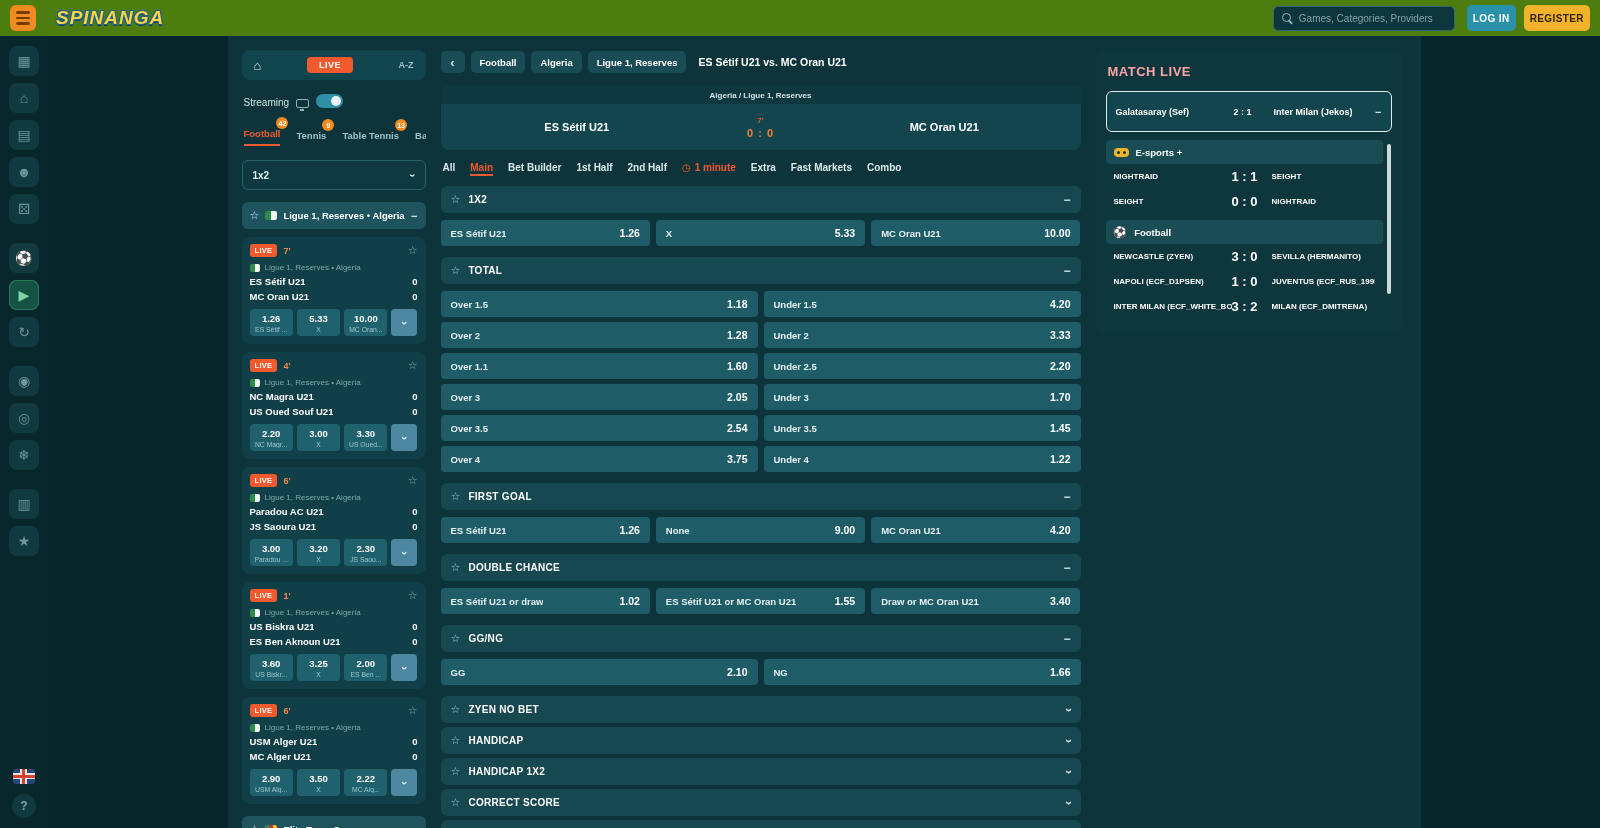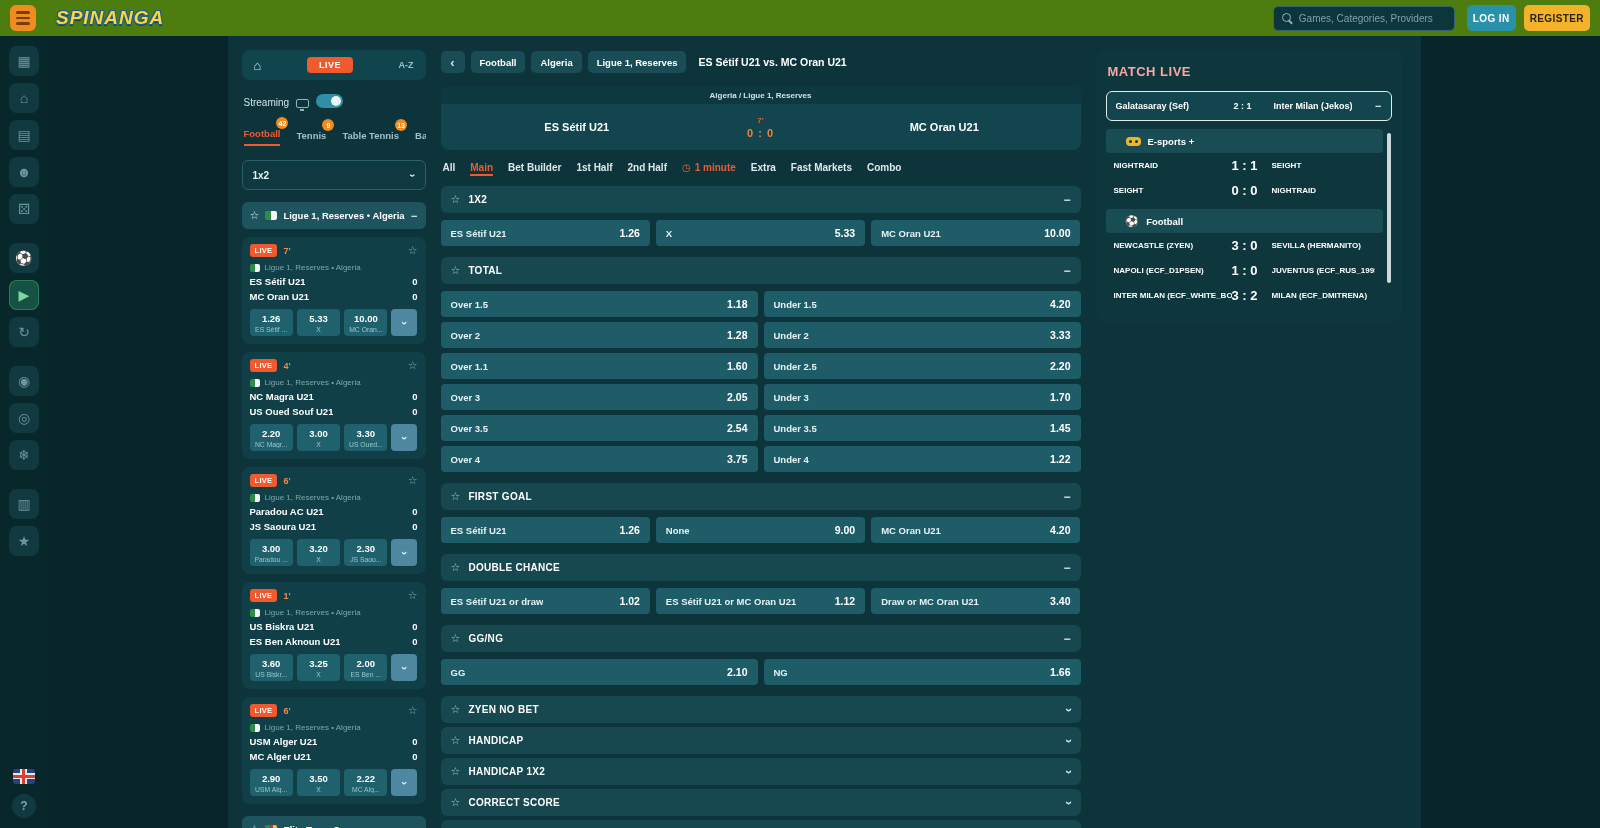--- a/index.html
+++ b/index.html
@@ -101,27 +101,27 @@
   .mhead .star{color:#9cc6cd;font-size:11px;}
   .mtitle{flex:1;color:#fff;font-size:10px;font-weight:bold;letter-spacing:.3px;}
   .mmin{color:#cfe3e6;font-size:12px;font-weight:bold;}
   .ogrid{display:grid;gap:5px 6px;margin:7px 0 11px;}
   .ocell{height:26px;background:#1e5d68;border-radius:4px;display:flex;align-items:center;justify-content:space-between;padding:0 10px;min-width:0;}
   .olabel{color:#e6f2f4;font-size:9.5px;font-weight:bold;white-space:nowrap;overflow:hidden;text-overflow:ellipsis;}
   .ovalue{color:#fff;font-size:10.5px;font-weight:bold;margin-left:8px;}
   
   .rightpanel{width:306px;flex:0 0 306px;align-self:flex-start;background:#0e363d;border-radius:10px;padding:12px 10px 14px;}
   .ml-title{color:#fca5a5;font-size:13px;font-weight:bold;letter-spacing:.5px;margin:2px 2px 12px;}
-  .pinned{height:30px;border:1px solid #dfeaec;border-radius:6px;background:#12454d;display:grid;grid-template-columns:118px 40px 1fr 12px;align-items:center;padding:0 9px;}
+  .pinned{height:41px;border:1px solid #dfeaec;border-radius:6px;background:#12454d;display:grid;grid-template-columns:118px 40px 1fr 12px;align-items:center;padding:0 9px;}
   .pinned .t{color:#fff;font-size:9px;font-weight:bold;white-space:nowrap;overflow:hidden;}
   .pinned .s{color:#fff;font-size:9px;font-weight:bold;}
   .pinned .min{color:#cfe3e6;font-size:11px;font-weight:bold;justify-self:end;}
   .live-scroll{margin-top:8px;position:relative;padding-right:9px;}
   .scrollthumb{position:absolute;right:1px;top:4px;width:4px;height:150px;background:#cdd9db;border-radius:2px;}
-  .lshead{height:24px;background:#1a4c54;border-radius:4px;display:flex;align-items:center;gap:7px;padding:0 20px;margin-top:6px;}
+  .lshead{height:24px;background:#1a4c54;border-radius:4px;display:flex;align-items:center;gap:7px;padding:0 8px;margin-top:6px;}
   .lsicon{font-size:11px;color:#f2b32a;line-height:1;}
   .gamepad{width:15px;height:9px;background:#f2b32a;border-radius:4px;position:relative;flex:0 0 15px;}
   .gamepad::before,.gamepad::after{content:"";position:absolute;top:3px;width:3px;height:3px;border-radius:50%;background:#0e363d;}
   .gamepad::before{left:3px;}.gamepad::after{right:3px;}
   .lslabel{color:#fff;font-size:9.5px;font-weight:bold;}
   .lrow{display:grid;grid-template-columns:118px 40px 1fr;align-items:center;height:25px;padding:0 8px;}
   .lhome,.laway{color:#fff;font-size:8px;font-weight:bold;white-space:nowrap;overflow:hidden;}
   .lscore{color:#fff;font-size:13px;font-weight:bold;}
 </style>
 </head>
@@ -547,21 +547,21 @@
                 <span class="mtitle">DOUBLE CHANCE</span>
                 <span class="mmin">−</span>
               </div>
               <div class="ogrid" style="grid-template-columns: repeat(3, 1fr);">
                 <button class="ocell">
                   <span class="olabel">ES Sétif U21 or draw</span>
                   <span class="ovalue">1.02</span>
                 </button>
                 <button class="ocell">
                   <span class="olabel">ES Sétif U21 or MC Oran U21</span>
-                  <span class="ovalue">1.12</span>
+                  <span class="ovalue">1.55</span>
                 </button>
                 <button class="ocell">
                   <span class="olabel">Draw or MC Oran U21</span>
                   <span class="ovalue">3.40</span>
                 </button>
               </div>
             </section>
             <section class="market">
               <div class="mhead">
                 <span class="star">☆</span>

